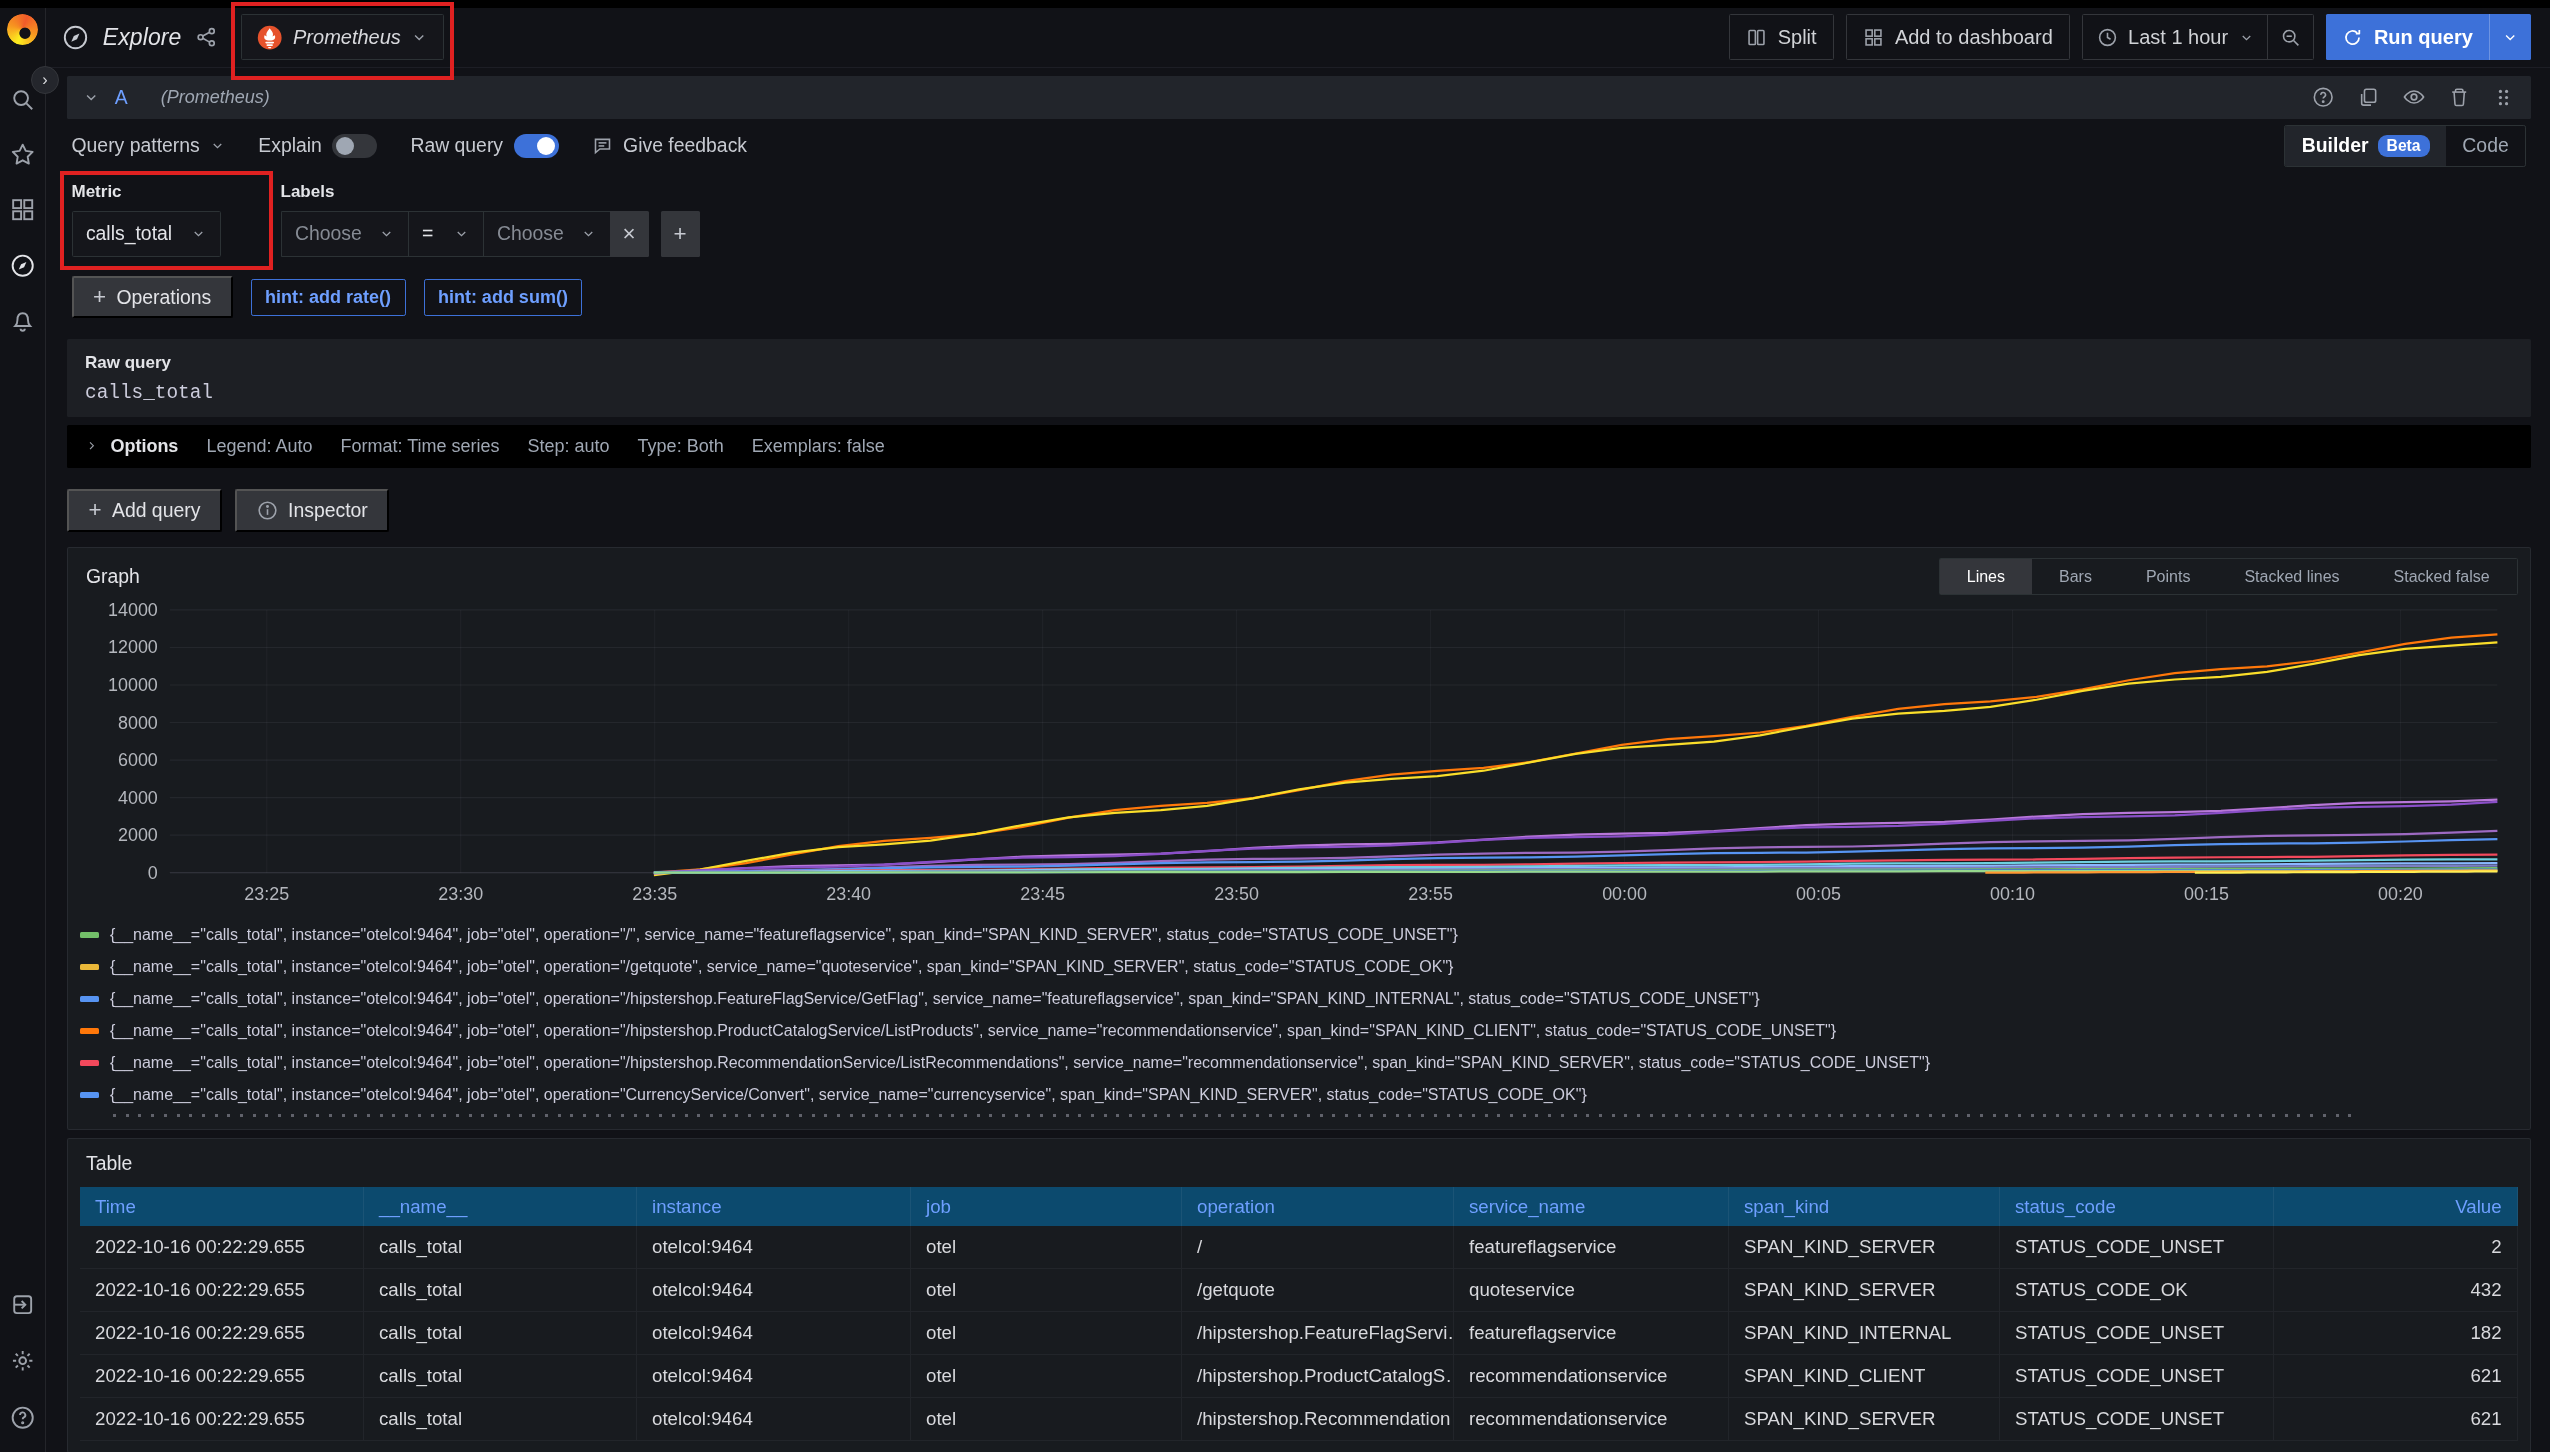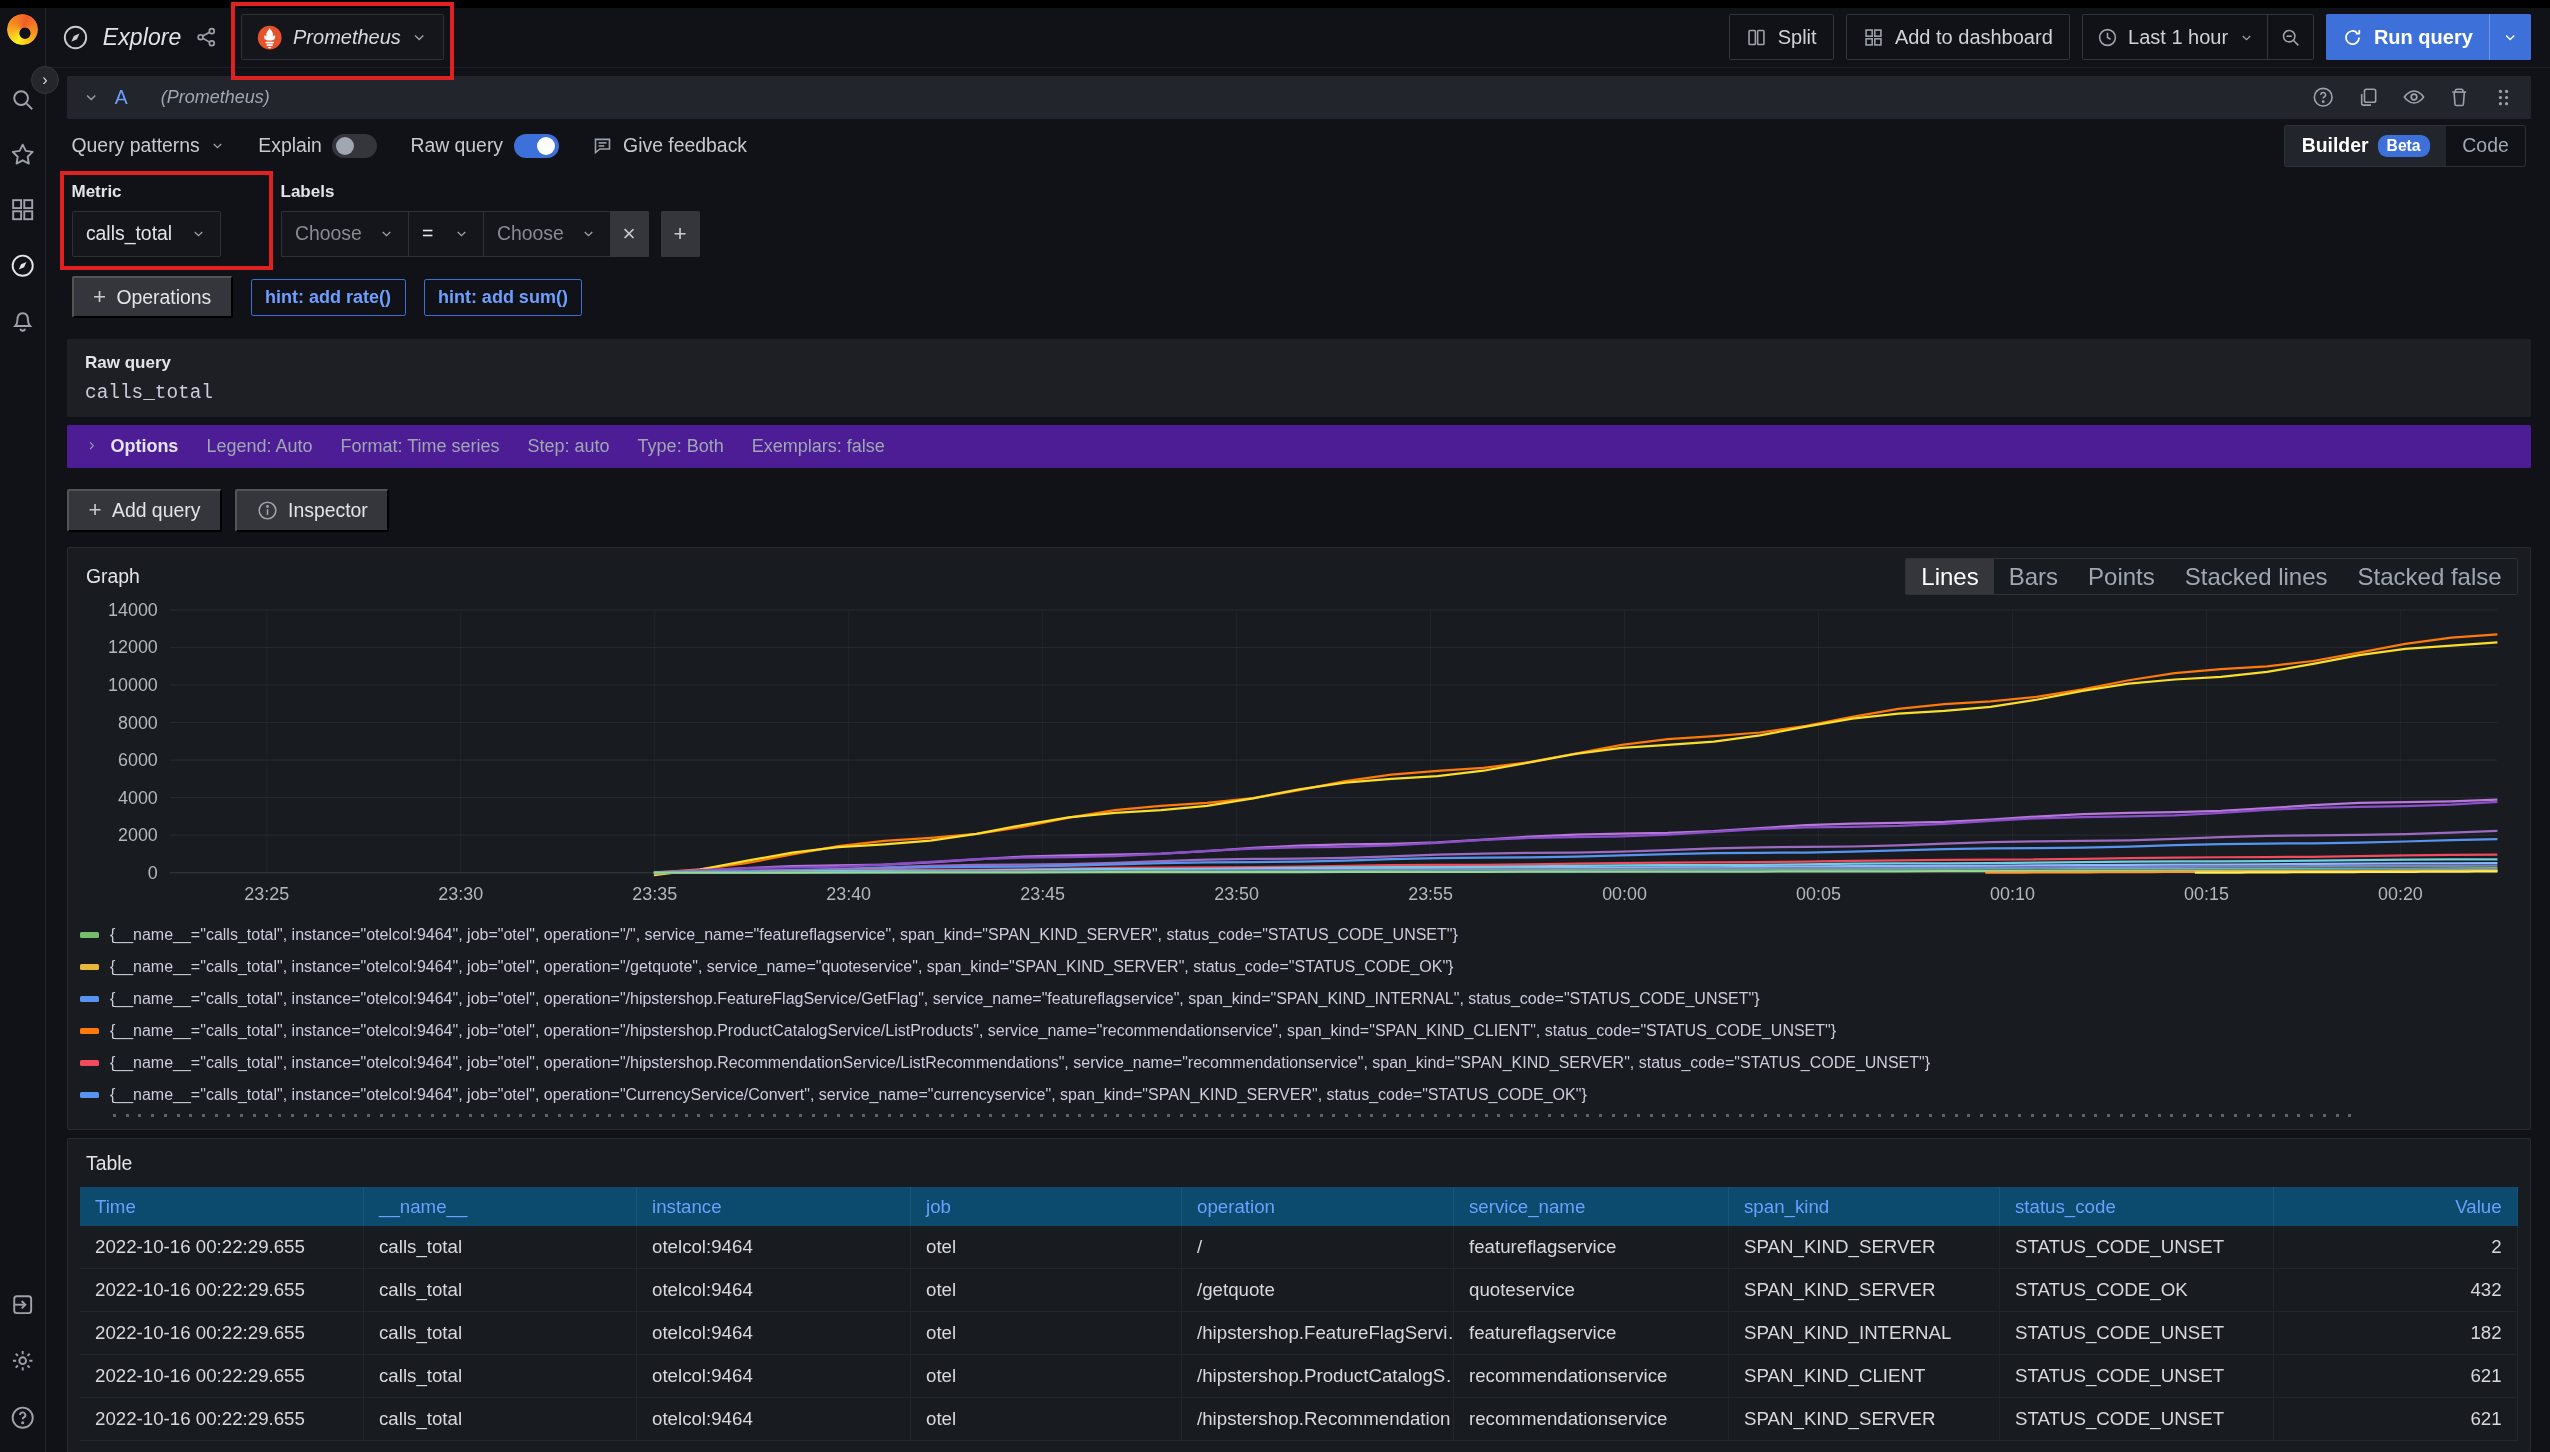--- a/index.html
+++ b/index.html
@@ -86,35 +86,35 @@
   .ops-row { display:flex; align-items:center; gap:18px; margin-top:19.4px; padding:0 4.5px; }
   .ops-btn { display:flex; align-items:center; gap:10.5px; height:42px; padding:0 19.4px; background:#34363b; border-radius:2.2px;
              color:#e3e4e8; font-size:19.4px; cursor:pointer; }
   .hint-btn { height:37px; display:flex; align-items:center; padding:0 13.4px; border:0.7px solid #3d71d9; border-radius:2.2px;
               color:#6e9fff; font-weight:700; font-size:18px; cursor:pointer; background:transparent; }
 
   .raw-panel { margin-top:21px; background:#1d1f24; border-radius:1.5px; padding:13.4px 18px; }
   .raw-label { font-size:17px; font-weight:700; color:#e3e4e8; }
   .raw-value { margin-top:9px; font-family:"Liberation Mono","DejaVu Sans Mono",monospace; font-size:19.4px; color:#ccccdc; }
 
-  .options-row { margin-top:7.5px; background:#4c1d95; border-radius:1.5px; height:43px; display:flex; align-items:center;
+  .options-row { margin-top:7.5px; background:#000000; border-radius:1.5px; height:43px; display:flex; align-items:center;
                  gap:28px; padding:0 18px; }
   .opt-toggle { display:flex; align-items:center; gap:12px; color:#e3e4e8; font-weight:700; font-size:18px; cursor:pointer; }
   .opt-item { color:#9fa7b3; font-size:18px; }
 
   .action-row { margin-top:21px; display:flex; gap:13.4px; }
   .action-btn { display:flex; align-items:center; gap:10.5px; height:43px; padding:0 19.4px; background:#34363b; border-radius:2.2px;
                 color:#e3e4e8; font-size:19.4px; cursor:pointer; }
 
   
   .panel { margin-top:15px; background:#181b1f; border:0.7px solid rgba(204,204,220,0.09); border-radius:2.2px; padding:10.5px 12px; }
   .panel-head { display:flex; align-items:center; }
   .panel-title { font-size:19.4px; font-weight:500; color:#e3e4e8; padding:3px 6px; }
   .mode-switch { margin-left:auto; display:flex; border:0.7px solid #2c3235; border-radius:1.5px; overflow:hidden; height:37px; }
-  .mode-btn { display:flex; align-items:center; padding:0 15px; color:#9fa7b3; font-size:24px; font-weight:500; cursor:pointer; white-space:nowrap; }
+  .mode-btn { display:flex; align-items:center; padding:0 27px; color:#9fa7b3; font-size:16px; font-weight:500; cursor:pointer; white-space:nowrap; }
   .mode-btn.active { background:#34363b; color:#fff; }
 
   .warn-row { display:flex; align-items:center; justify-content:center; gap:10.5px; height:39px; font-size:20px; color:#d8d9dd; }
   .warn-link { color:#6e9fff; cursor:pointer; }
 
   .legend { margin-top:3px; overflow:hidden; }
   .legend-row { display:flex; align-items:center; gap:10.5px; height:32px; white-space:nowrap; overflow:hidden; cursor:pointer; }
   .legend-swatch { flex:0 0 19.4px; width:19.4px; height:6.7px; border-radius:1.5px; }
   .legend-label { font-size:16px; color:#ccccdc; }
   .legend-clipped { height:4.5px; margin:3px 0 0 33px; width:92%;

